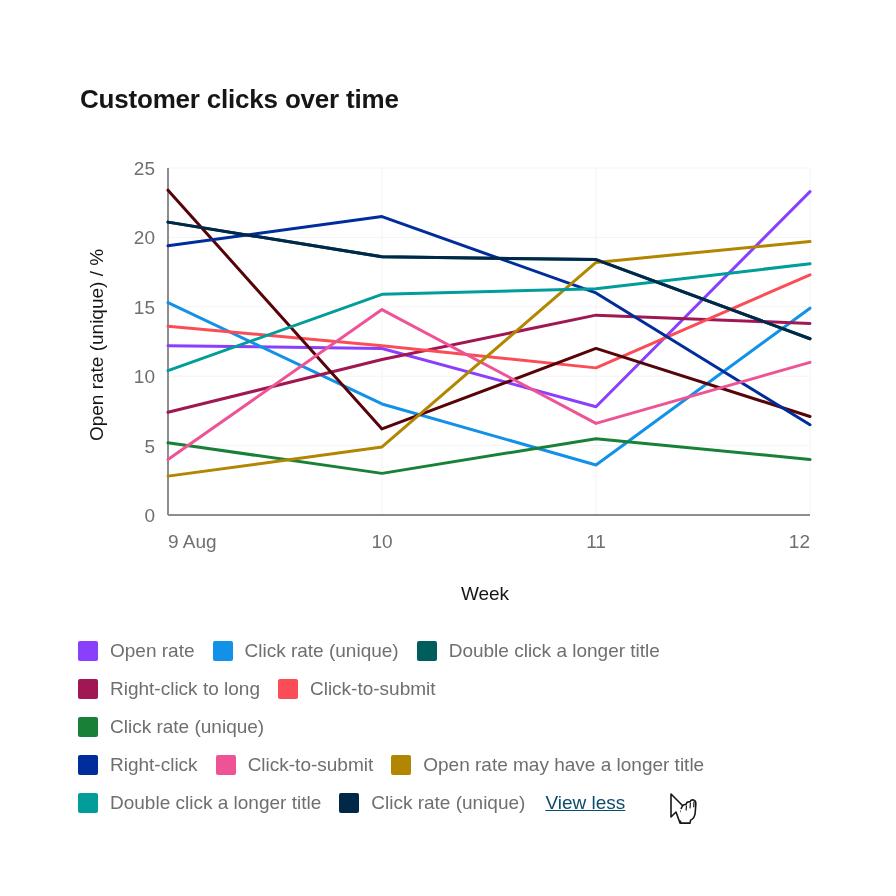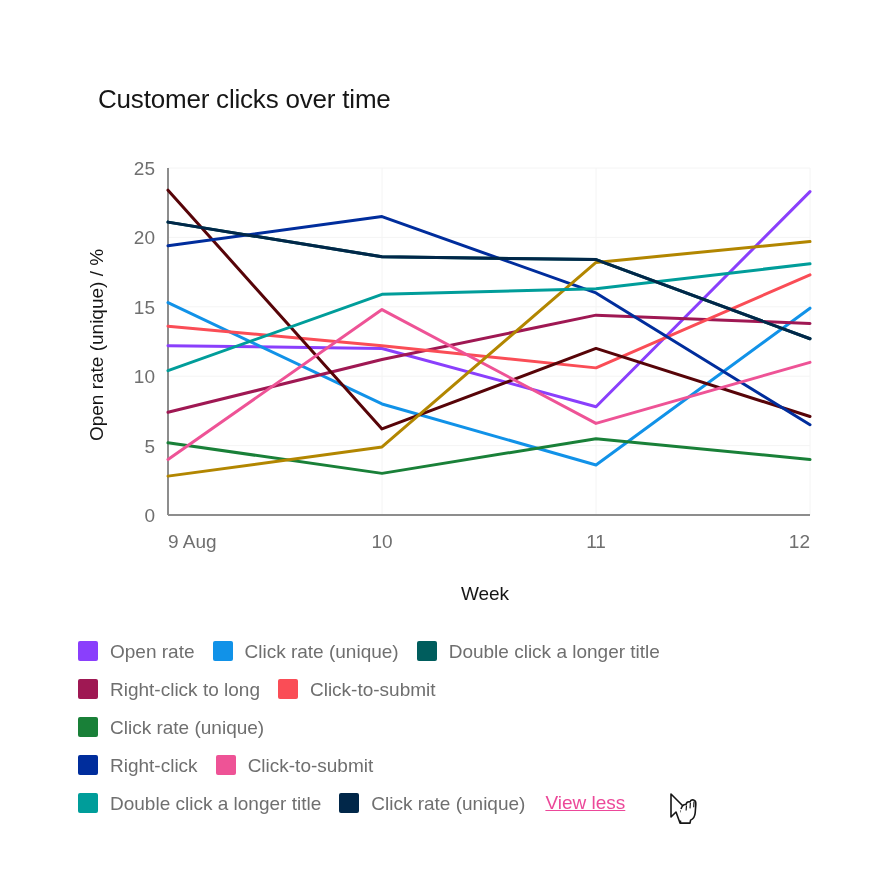--- a/index.html
+++ b/index.html
@@ -6,22 +6,22 @@
   html,body{margin:0;padding:0;}
   body{
     width:896px;height:896px;background:#ffffff;
     font-family:"Liberation Sans",sans-serif;
     color:#161616;overflow:hidden;
   }
   .page{position:relative;width:896px;height:896px;box-sizing:border-box;}
 
   .chart-title{
     position:absolute;left:80px;top:84px;
-    font-size:26px;font-weight:normal;letter-spacing:-0.2px;
-    color:#161616;white-space:nowrap;margin-left:18px;
+    font-size:26px;font-weight:bold;letter-spacing:-0.2px;
+    color:#161616;white-space:nowrap;
   }
 
   .plot-wrap{position:absolute;left:0;top:0;width:896px;height:896px;pointer-events:none;}
   .plot-svg{display:block;}
 
   .axis-label{
     fill:#161616;font-family:"Liberation Sans",sans-serif;font-size:19px;
   }
   .tick-text{
     fill:#6f6f6f;font-family:"Liberation Sans",sans-serif;font-size:19px;
@@ -29,21 +29,21 @@
 
   
   .legend{
     position:absolute;left:78px;top:632px;width:800px;
   }
   .legend-row{
     display:flex;align-items:center;
     height:38px;
   }
   .legend-item{
-    display:flex;align-items:center;
+    display:flex;
     margin-right:18px;white-space:nowrap;
   }
   .legend-swatch{
     width:20px;height:20px;border-radius:2px;flex:0 0 auto;
   }
   .legend-label{
     margin-left:12px;font-size:19px;color:#6f6f6f;
     font-family:"Liberation Sans",sans-serif;line-height:1;
   }
   .view-toggle{
@@ -148,31 +148,35 @@
       </div>
       <div class="legend-row">
         <div class="legend-item">
           <span class="legend-swatch" style="background: rgb(0, 45, 156);"></span>
           <span class="legend-label">Right-click</span>
         </div>
         <div class="legend-item">
           <span class="legend-swatch" style="background: rgb(238, 83, 150);"></span>
           <span class="legend-label">Click-to-submit</span>
         </div>
+        <div class="legend-item">
+          <span class="legend-swatch" style="background: rgb(178, 134, 0);"></span>
+          <span class="legend-label">Open rate may have a longer title</span>
+        </div>
       </div>
       <div class="legend-row">
         <div class="legend-item">
           <span class="legend-swatch" style="background: rgb(0, 157, 154);"></span>
           <span class="legend-label">Double click a longer title</span>
         </div>
         <div class="legend-item">
           <span class="legend-swatch" style="background: rgb(1, 39, 73);"></span>
           <span class="legend-label">Click rate (unique)</span>
         </div>
-        <span class="view-toggle" style="color: #ec4899;">View less</span>
+        <span class="view-toggle" style="color: #0c4a6e;">View less</span>
       </div>
     </div>
 
   <div class="cursor">
     <svg width="34" height="42" viewBox="0 0 34 42">
       <path d="M3 2 L3 25 L8 20 L12 31 L17 29 L13 19 L20 19 Z" fill="#ffffff" stroke="#161616" stroke-width="1.6" stroke-linejoin="round"></path>
       <path d="M13 17 q1.5 -5 5 -4.5 q0.6 -3.2 4 -2.6 q0.8 -2.6 3.6 -1.8 q2.6 0.8 2.2 4.6
                l-0.6 8 q-0.4 5.4 -4.6 7.4 l-0.6 3 l-9.4 0 l-0.2 -2.6" fill="#ffffff" stroke="#161616" stroke-width="1.6" stroke-linejoin="round"></path>
       <path d="M18.5 13.5 l-0.4 5 M22.4 11 l-0.4 5.4 M26 9.6 l-0.3 5.6" fill="none" stroke="#161616" stroke-width="1.2"></path>
     </svg>

